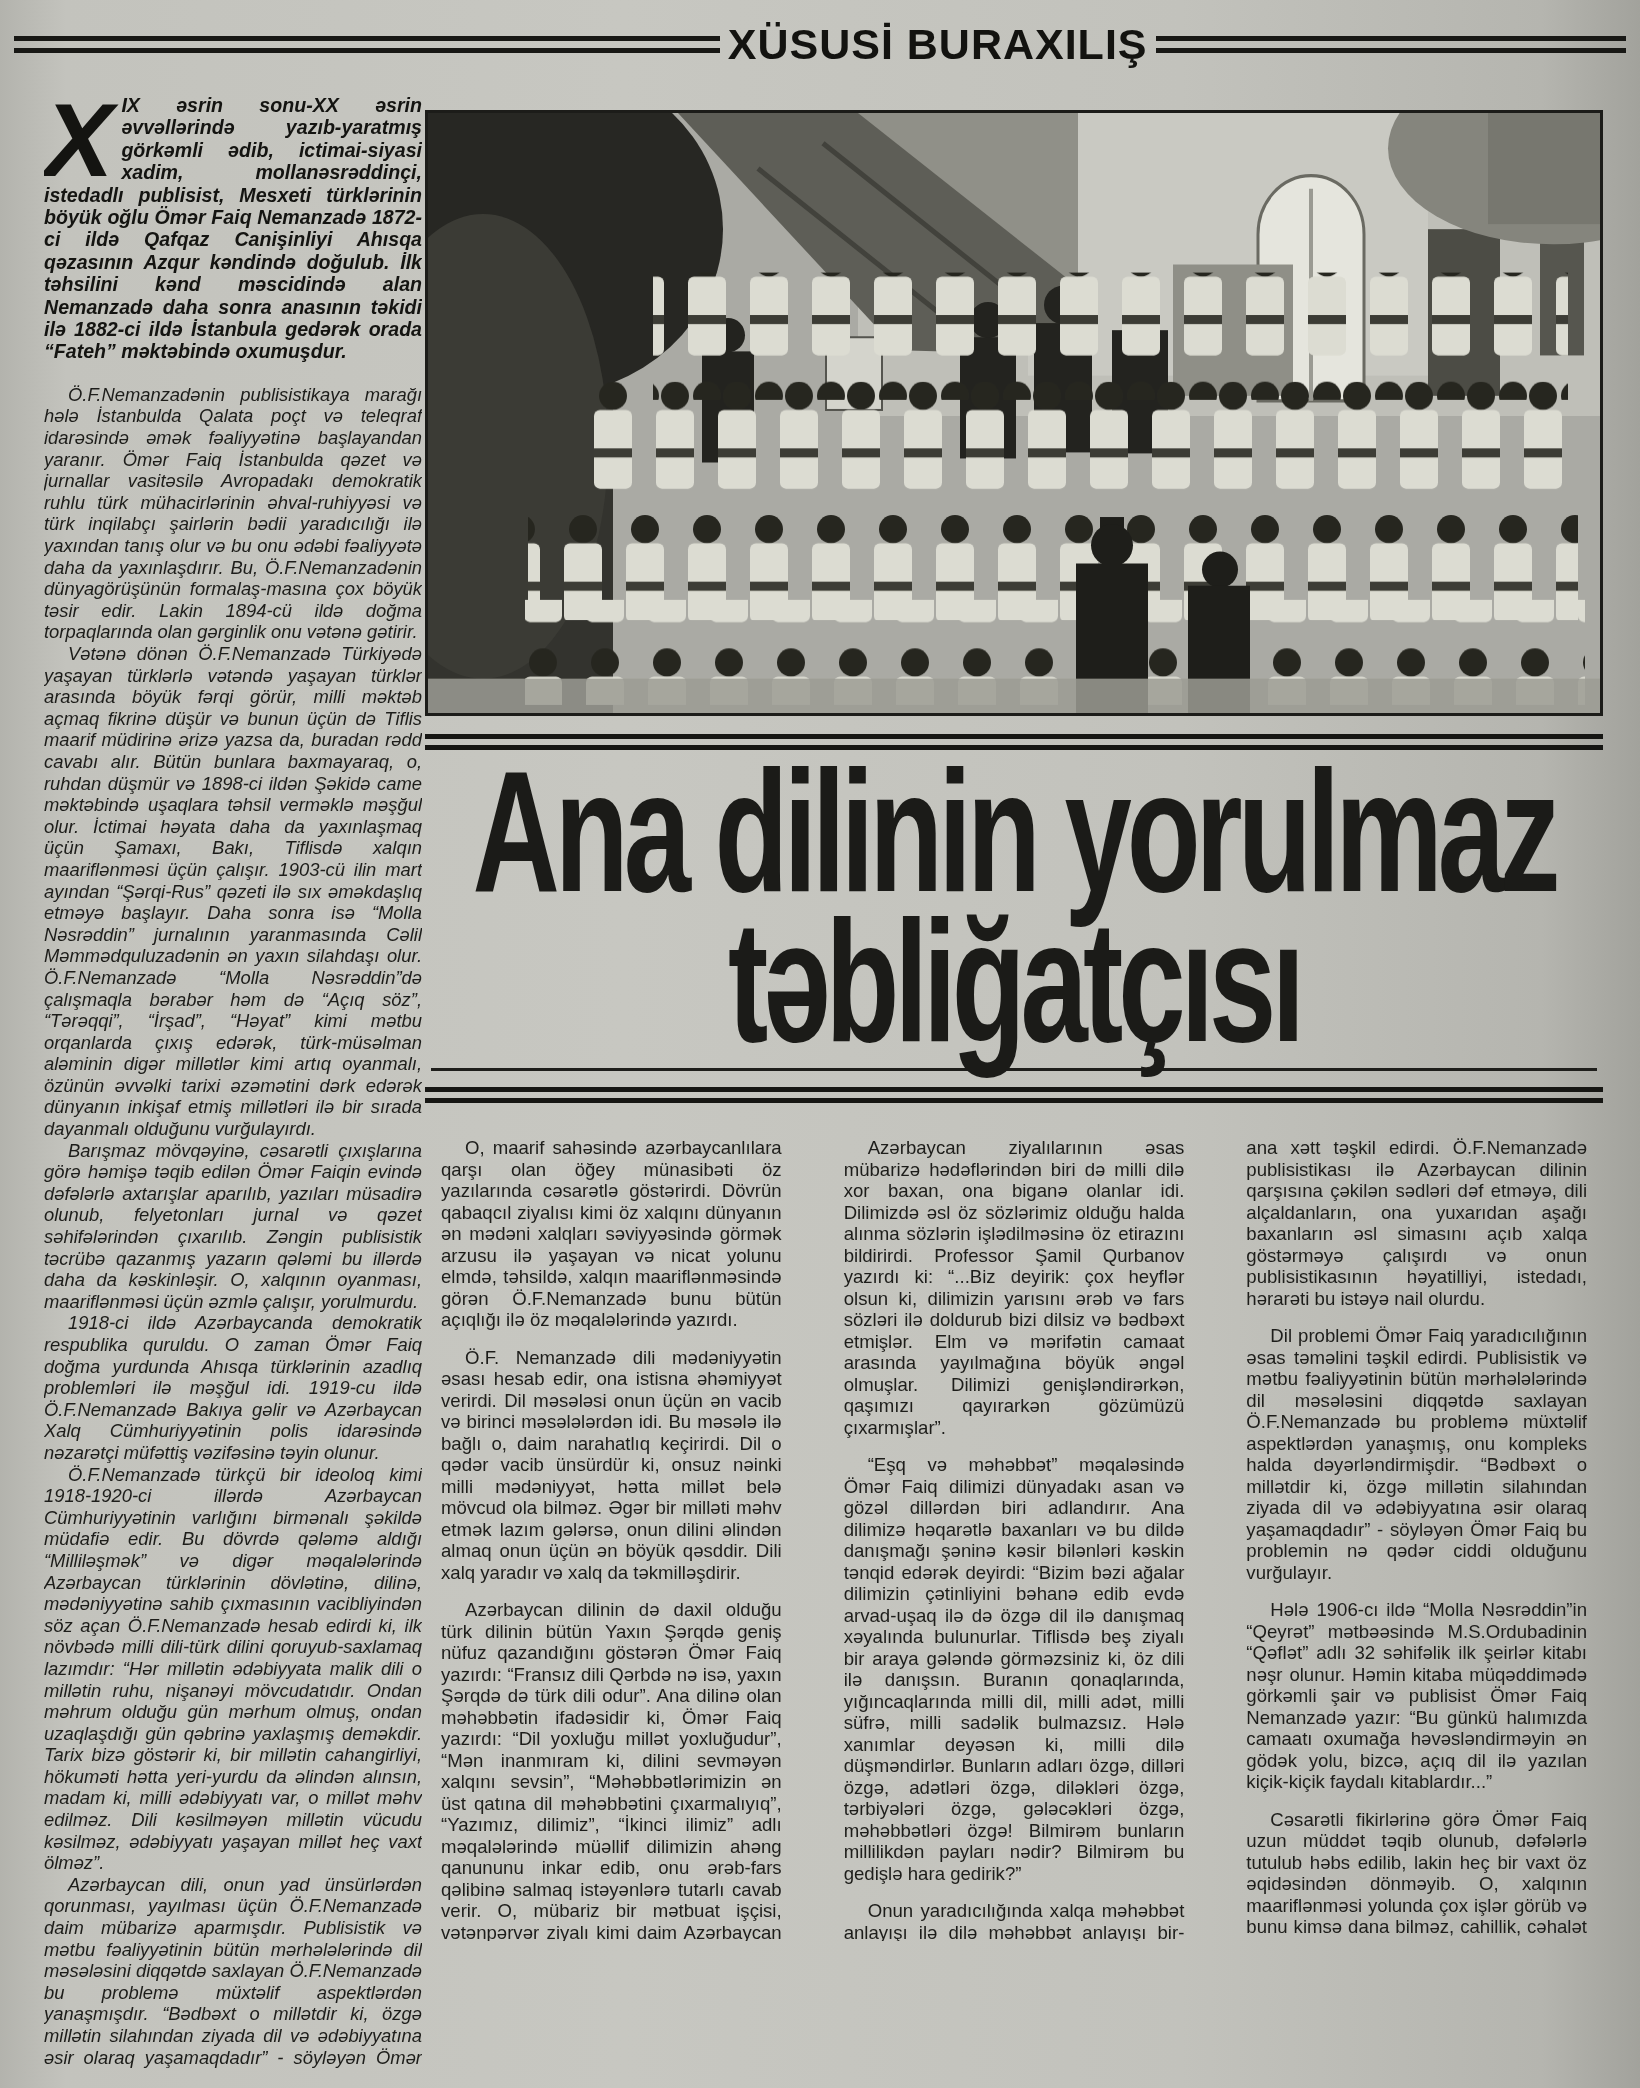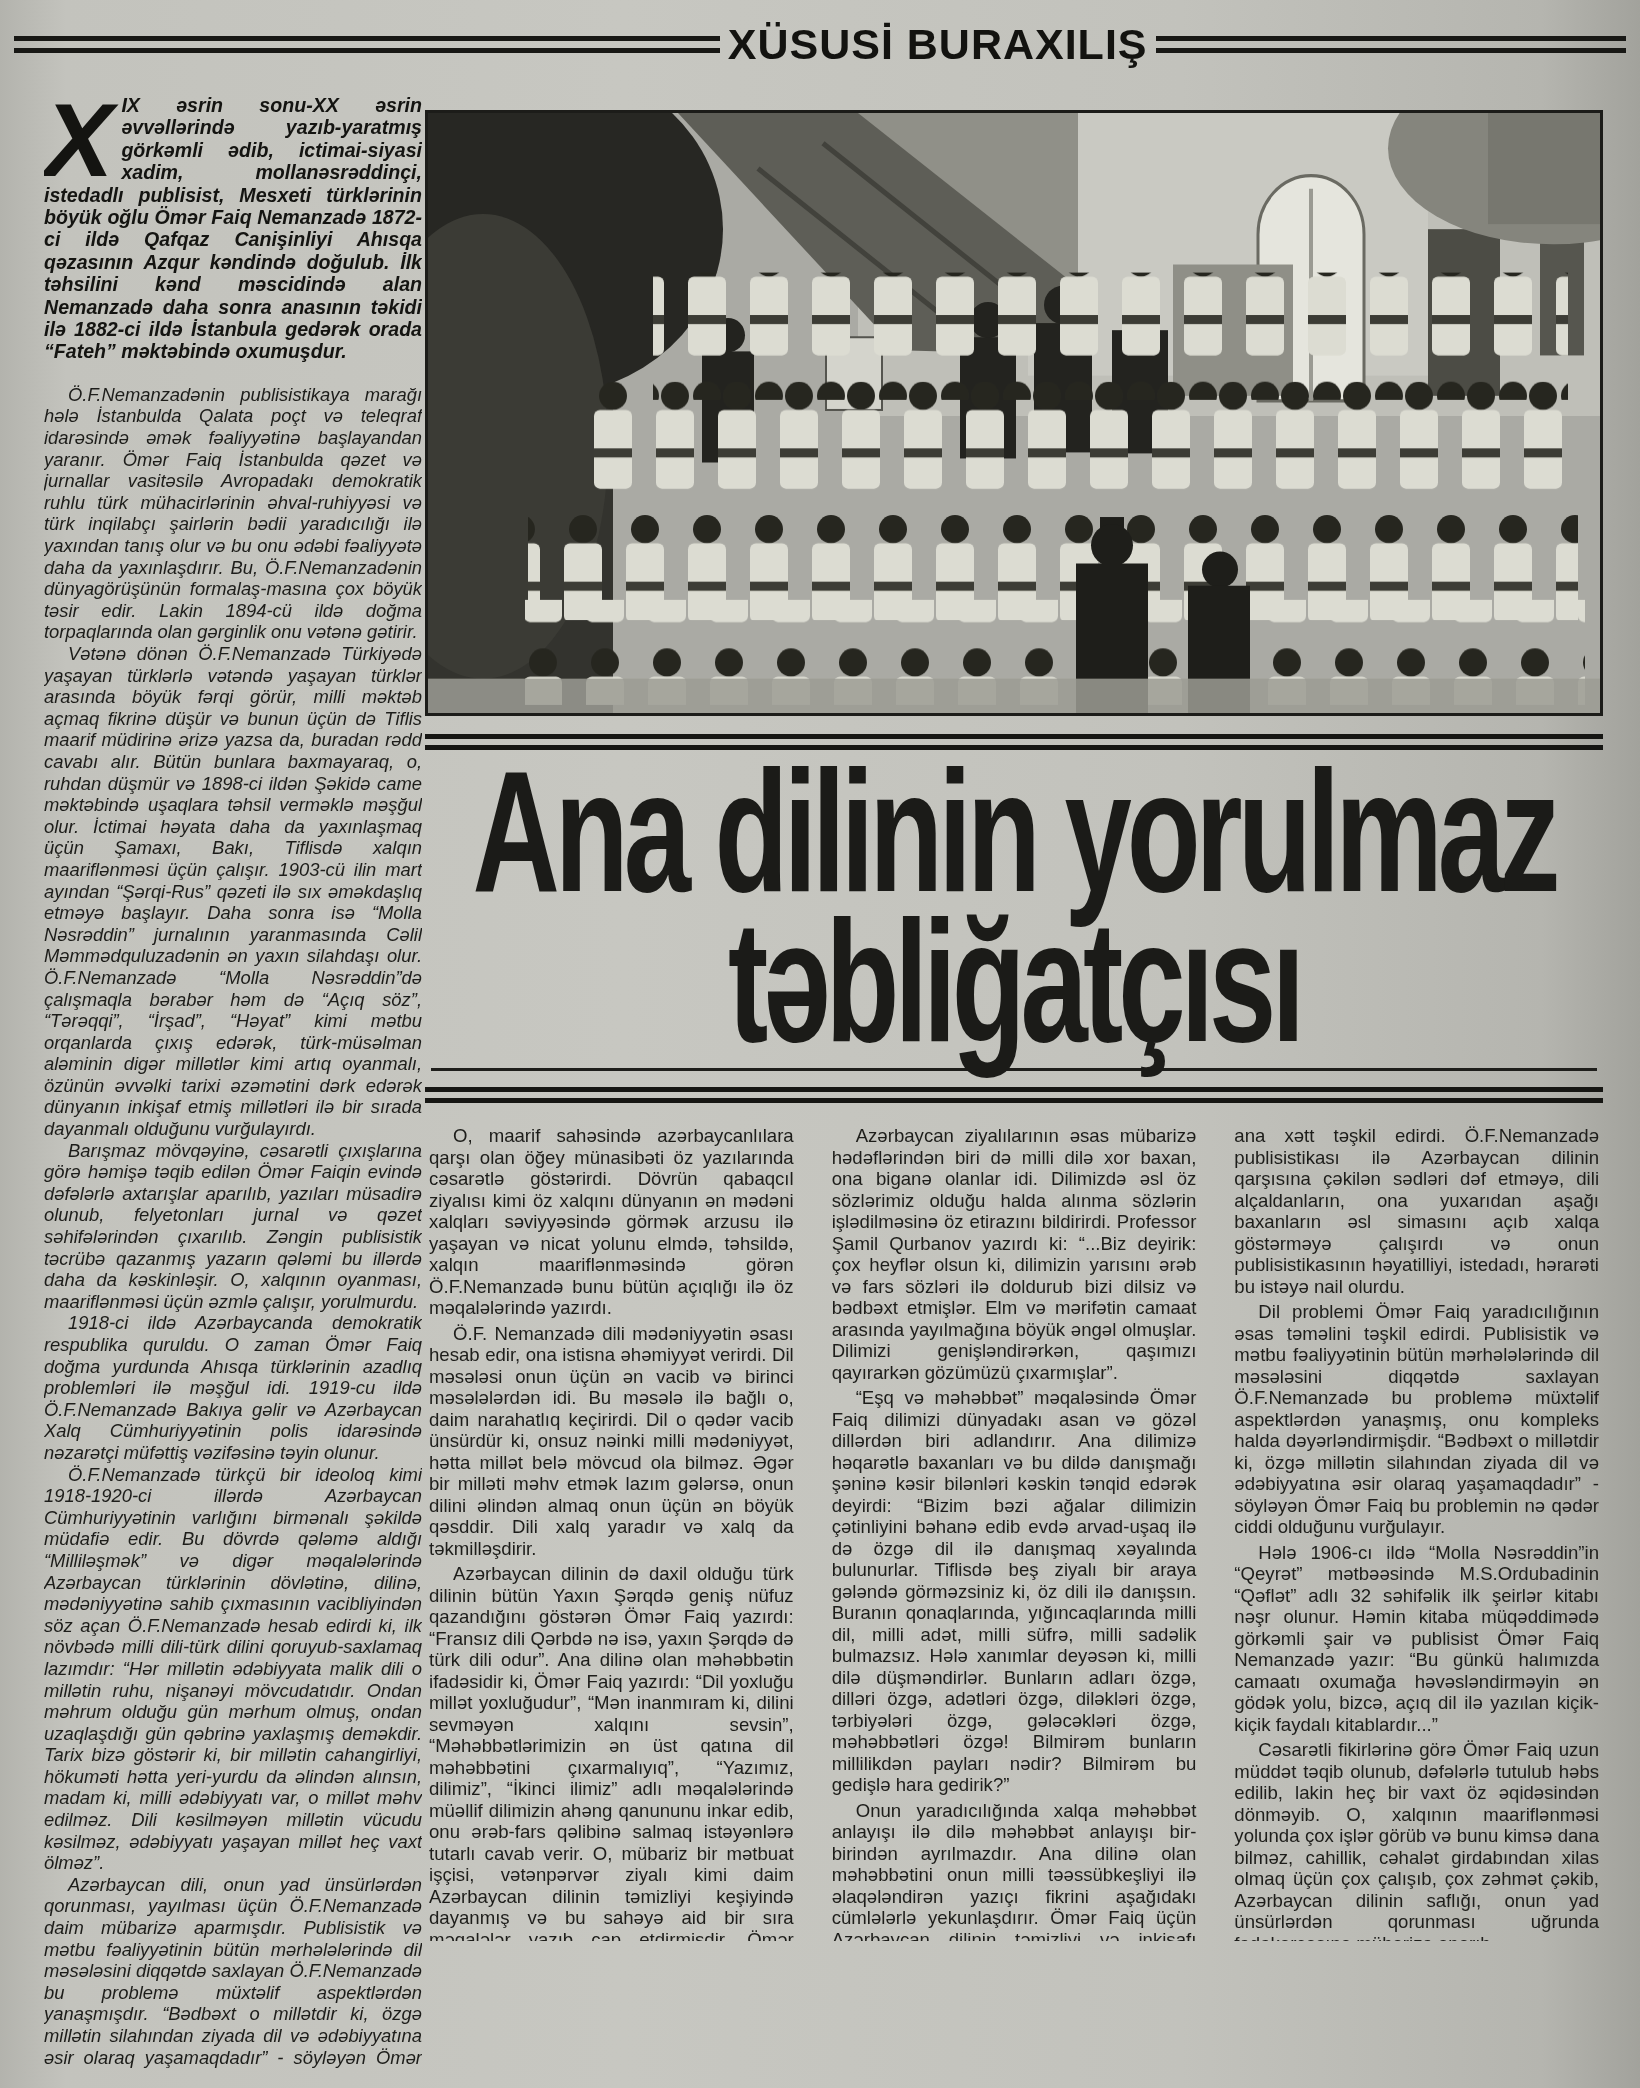--- a/index.html
+++ b/index.html
@@ -30,21 +30,21 @@
   .rule-dbl.under-photo { margin-top:18px; }
   .rule-dbl.under-subhead { margin-top:16px; }
   .headline { margin:6px 0 0; text-align:center; color:#11110; }
   .headline .hl { display:block; font-weight:bold; font-size:121px; letter-spacing:-5px;
                   line-height:150px; transform:scaleY(1.42); transform-origin:center; white-space:nowrap; }
   .rule-thin { border-top:3px solid #1e1e1b; margin:12px 6px 0; }
   .subhead { margin:18px 0 0; text-align:center; font-weight:normal; font-size:53px; line-height:66px; color:#161613; }
   .columns { display:flex; gap:30px; margin-top:18px; height:820px; overflow:hidden;
              text-align:justify; font-size:18.6px; line-height:21.5px; color:#1d1d1a; }
   .bodycol { flex:1; overflow:hidden; }
-  .bodycol p { margin:4px; text-indent:24px; }
+  .bodycol p { margin:16px; text-indent:24px; }
   .bodycol p.cont { text-indent:0; }
   .signature { margin-top:20px; text-align:right; font-weight:bold; font-size:19.6px; line-height:24.5px; color:#141411; }
 </style>
 </head>
 <body>
 
 <div class="page">
 
   <div class="masthead">
     <div class="mast-rule l"></div>

